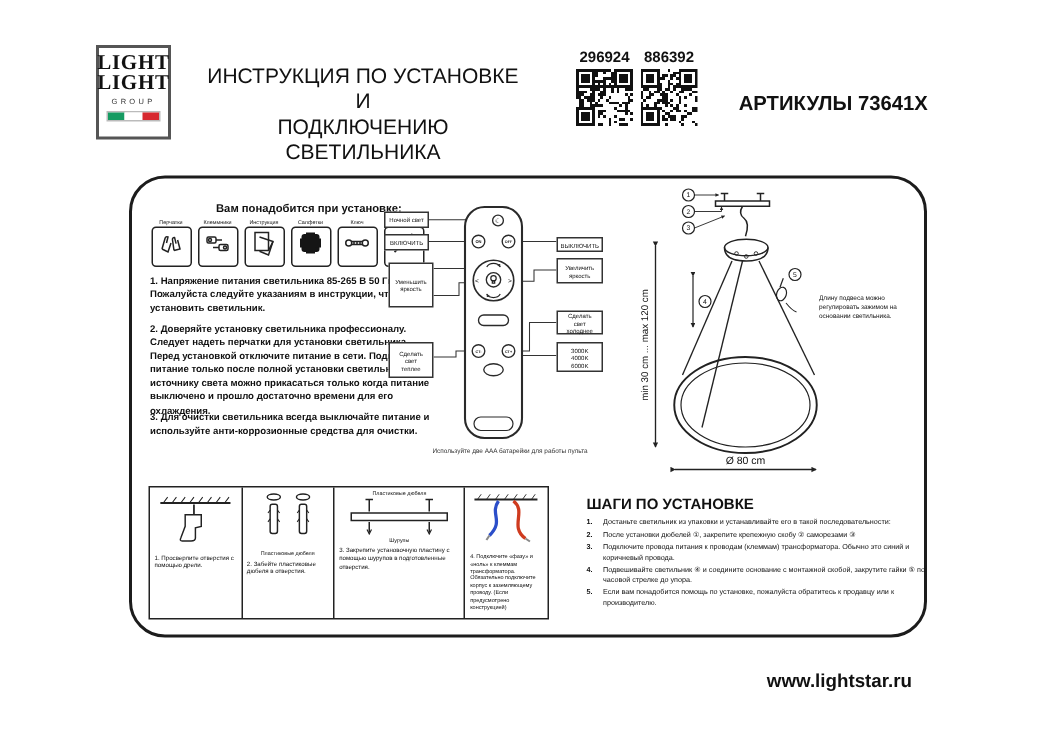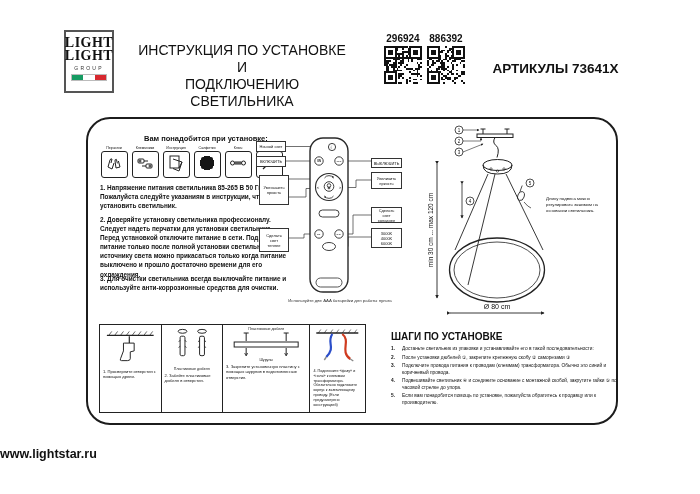--- a/index.html
+++ b/index.html
@@ -40,21 +40,21 @@
   .pcell{border-right:1px solid #222;display:flex;flex-direction:column;padding:2px 3px;box-sizing:border-box;}
   .pcell:last-child{border-right:none;}
   .pcell .art{height:40px;}
   .plabel{font-size:3.6px;text-align:center;}
   .pcaption{font-size:4.1px;line-height:1.3;margin-top:2px;}
   
   .steps-heading{left:391px;top:331px;width:179px;font-size:10px;font-weight:bold;}
   .steps{left:391px;top:346px;width:226px;font-size:4.8px;line-height:1.3;}
   .step{display:flex;margin-bottom:2.5px;}
   .step .n{width:11px;font-weight:bold;flex:none;}
-  .footer-url{left:0;top:447px;width:608px;text-align:left;font-weight:bold;font-size:12.5px;}
+  .footer-url{left:0;top:447px;width:608px;text-align:right;font-weight:bold;font-size:12.5px;}
   svg text{font-family:"Liberation Sans",sans-serif;}
 </style>
 </head>
 <body>
 
 <div id="page">
 
   <div class="abs logo">
     <div class="l1">LIGHT</div>
     <div class="l2">LIGHT</div>

